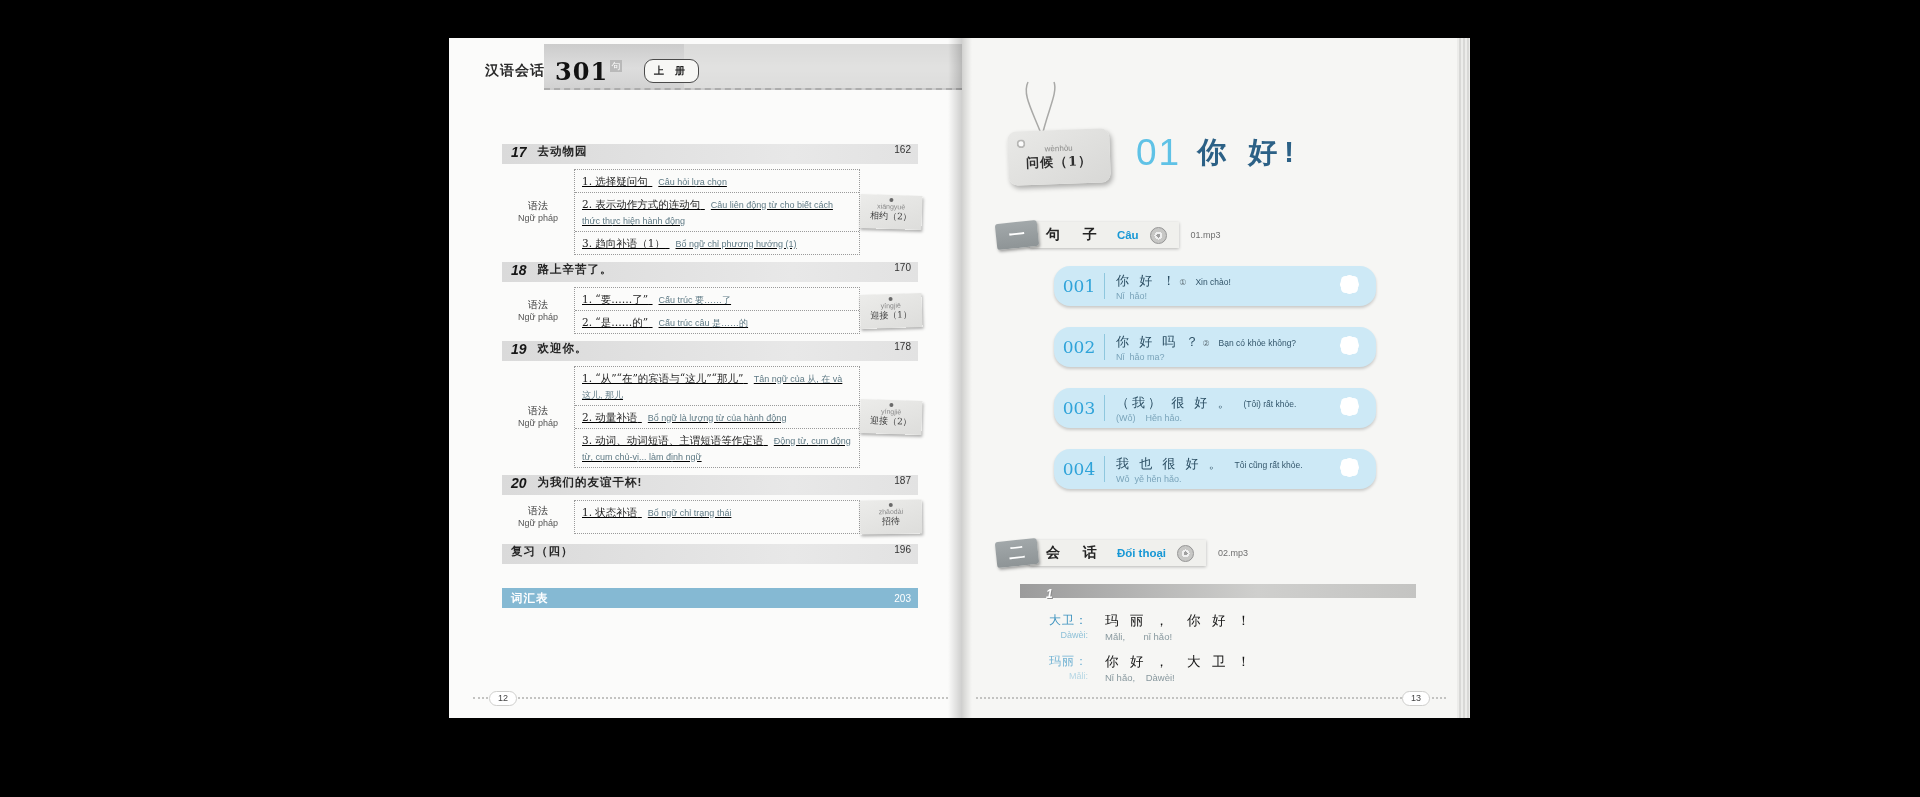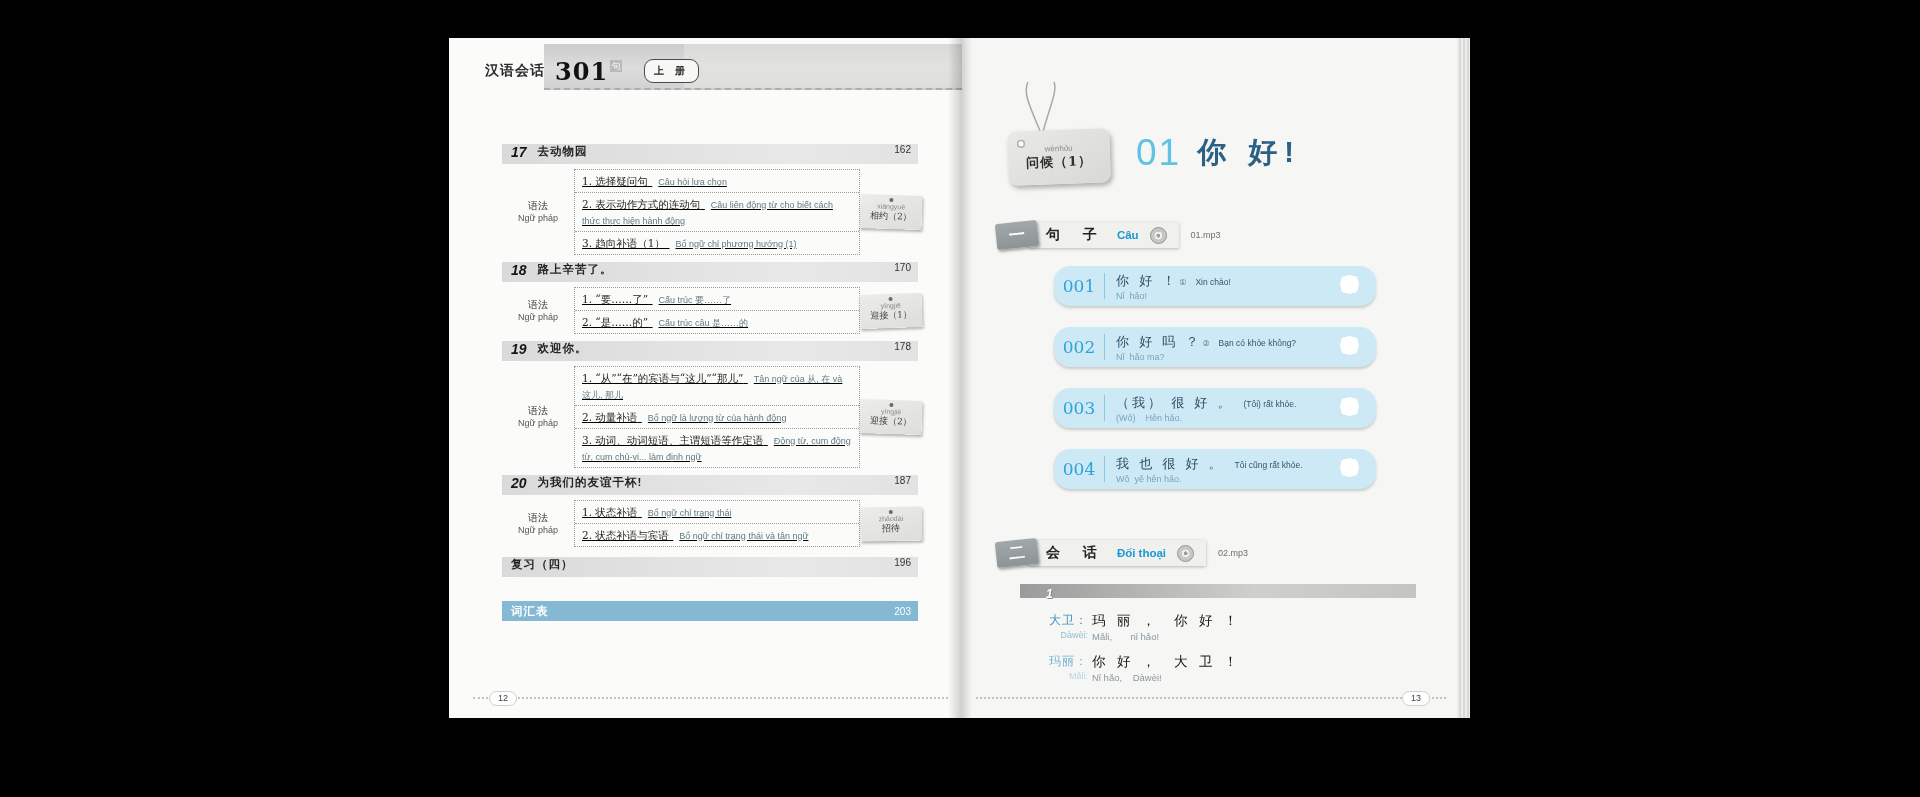--- a/index.html
+++ b/index.html
@@ -108,21 +108,21 @@
   .s-py{font-size:9px;color:#7aa4ba;white-space:pre;margin-top:1px;}
   .flower{position:absolute;right:22px;top:14px;width:9px;height:9px;background:#fff;border-radius:50%;
         box-shadow:0 -5px 0 #fff,0 5px 0 #fff,-5px 0 0 #fff,5px 0 0 #fff,
                    -4px -4px 0 #fff,4px -4px 0 #fff,-4px 4px 0 #fff,4px 4px 0 #fff;}
 
   .dlg-num{position:absolute;left:58px;top:546px;width:396px;height:14px;
         background:linear-gradient(90deg,#9b9b9b,#cfcfcd 60%,#c4c4c2);}
   .dlg-num span{font-style:italic;font-weight:bold;color:#fff;font-size:12px;margin-left:26px;
         text-shadow:1px 1px 0 #8a8a8a;}
   .dlg{position:absolute;left:70px;top:574px;}
-  .dline{display:grid;grid-template-columns:56px auto;column-gap:4px;margin-bottom:11px;}
+  .dline{display:grid;grid-template-columns:56px auto;column-gap:17px;margin-bottom:11px;}
   .sp-zh{font-size:12px;letter-spacing:1px;text-align:right;}
   .sp-py{font-size:9px;text-align:right;margin-top:1px;}
   .d1 .sp-zh{color:#3d93bf;} .d1 .sp-py{color:#8fc1d8;}
   .d2 .sp-zh{color:#74b4d4;} .d2 .sp-py{color:#b5d6e4;}
   .d-zh{font-family:Liberation Serif, serif;font-size:13.5px;color:#161616;letter-spacing:4px;white-space:pre;}
   .d-py{font-size:9.5px;color:#88989e;white-space:pre;margin-top:1px;}
 </style>
 </head>
 <body>
 
@@ -241,24 +241,20 @@
           </div>
           <div class="lbody">
             <div class="glabel">
               <span>语法</span>
               <span class="gvi">Ngữ pháp</span>
             </div>
             <div class="gitems">
               <div class="gitem">
                 <span class="gzh">1. 状态补语</span>
                 <span class="gvi2">Bổ ngữ chỉ trạng thái</span>
-              </div>
-              <div class="gitem">
-                <span class="gzh">2. 状态补语与宾语</span>
-                <span class="gvi2">Bổ ngữ chỉ trạng thái và tân ngữ</span>
               </div>
             </div>
             <div class="sticky r4">
               <span class="spy">zhāodài</span>
               <span class="szh">招待</span>
             </div>
           </div>
         </div>
 
         <div class="lhead extra-head">

